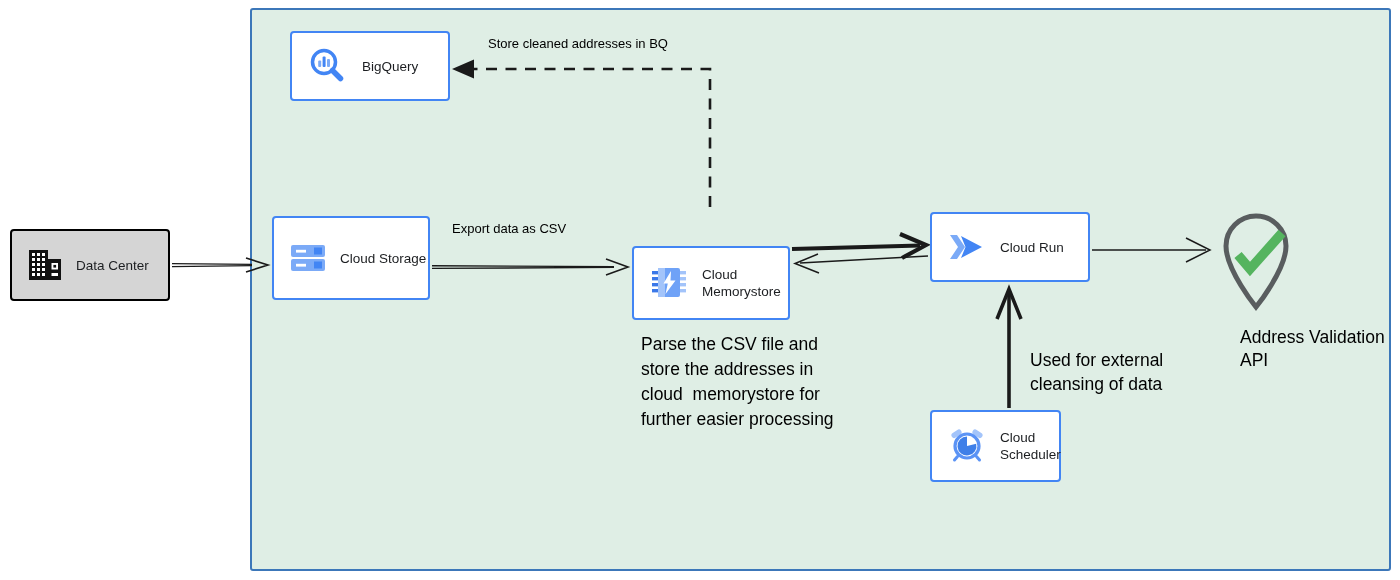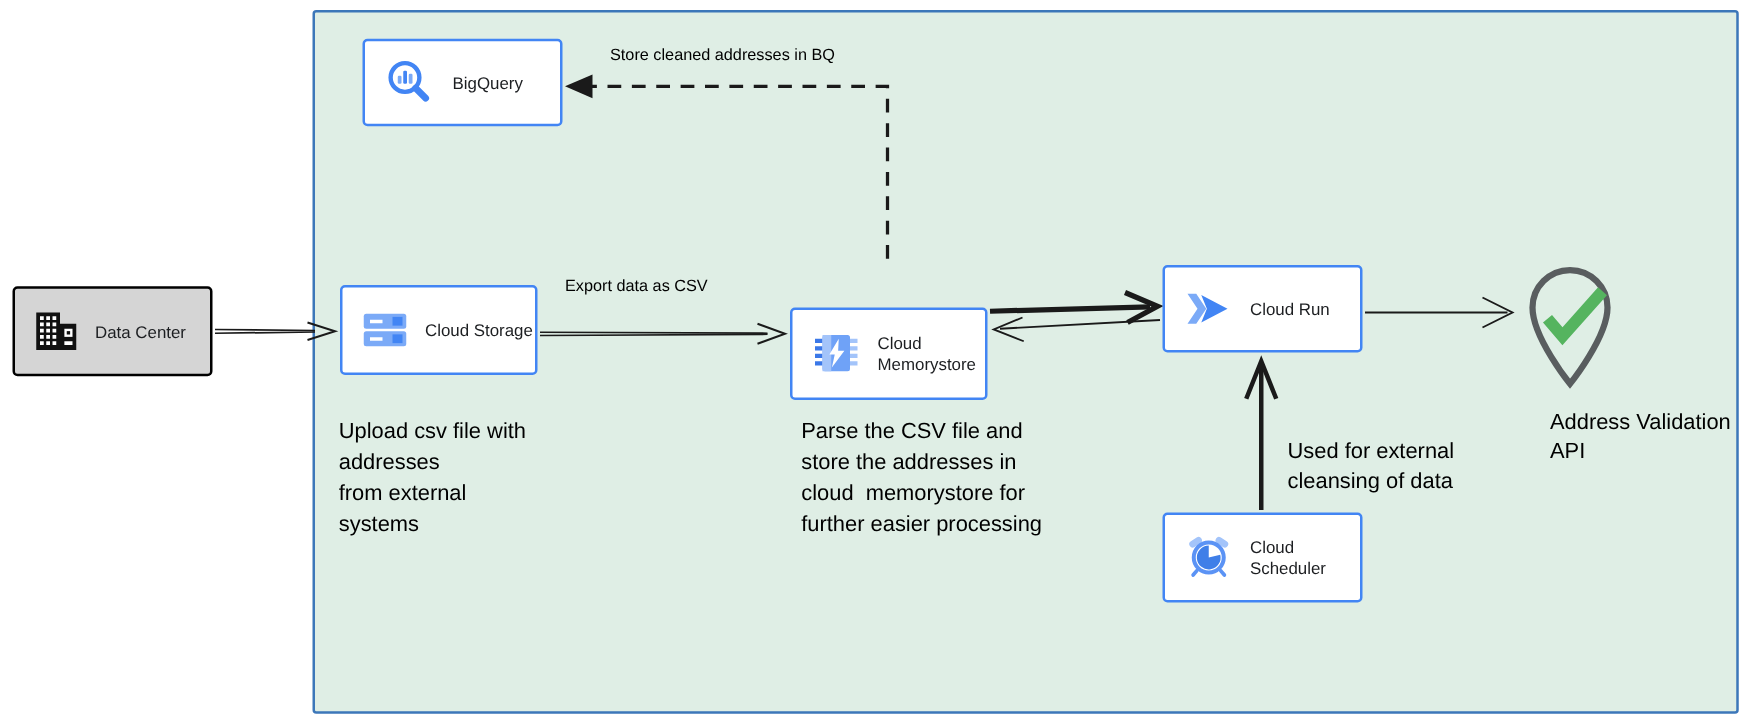--- a/index.html
+++ b/index.html
@@ -115,21 +115,21 @@
         <circle cx="16" cy="16" r="11.5" fill="#fff" stroke="#4285f4" stroke-width="3.5"></circle>
         <line x1="24.5" y1="24.5" x2="32.5" y2="32.5" stroke="#4285f4" stroke-width="5.5" stroke-linecap="round"></line>
         <rect x="10.2" y="14.5" width="3" height="6.5" rx="1" fill="#7baaf7"></rect>
         <rect x="14.6" y="10.5" width="3" height="10.5" rx="1" fill="#4285f4"></rect>
         <rect x="19" y="13" width="3" height="8" rx="1" fill="#7baaf7"></rect>
       </svg>
     </span>
     <span class="node-label">BigQuery</span>
   </div>
 
-  <div class="node" style="left:272px;top:228px;width:158px;height:72px;text-align:right;">
+  <div class="node" style="left:272px;top:216px;width:158px;height:84px;text-align:right;">
     <span class="icon">
       <svg width="36" height="30" viewBox="0 0 36 30">
         <rect x="1" y="2" width="34" height="12" rx="2" fill="#7baaf7"></rect>
         <rect x="1" y="16" width="34" height="12" rx="2" fill="#7baaf7"></rect>
         <rect x="24" y="4.5" width="8" height="7" fill="#4285f4"></rect>
         <rect x="24" y="18.5" width="8" height="7" fill="#4285f4"></rect>
         <rect x="6" y="6.8" width="10" height="2.8" fill="#fff"></rect>
         <rect x="6" y="20.8" width="10" height="2.8" fill="#fff"></rect>
       </svg>
     </span>
@@ -163,21 +163,21 @@
   <div class="node" style="left:930px;top:212px;width:160px;height:70px;">
     <span class="icon">
       <svg width="38" height="30" viewBox="0 0 38 30">
         <polygon points="2,3 9,3 17,15 9,27 2,27 10,15" fill="#7baaf7"></polygon>
         <polygon points="13,4 34,15 13,26 17.5,15" fill="#4285f4"></polygon>
       </svg>
     </span>
     <span class="node-label">Cloud Run</span>
   </div>
 
-  <div class="node" style="left:930px;top:410px;width:160px;height:72px;">
+  <div class="node" style="left:930px;top:410px;width:131px;height:72px;">
     <span class="icon">
       <svg width="38" height="36" viewBox="0 0 38 36">
         <rect x="3" y="3" width="11" height="5.5" rx="2.75" fill="#a3c4fa" transform="rotate(-33 8.5 5.75)"></rect>
         <rect x="24" y="3" width="11" height="5.5" rx="2.75" fill="#a3c4fa" transform="rotate(33 29.5 5.75)"></rect>
         <line x1="9.5" y1="28.5" x2="6.5" y2="32" stroke="#5b93f5" stroke-width="3" stroke-linecap="round"></line>
         <line x1="28.5" y1="28.5" x2="31.5" y2="32" stroke="#5b93f5" stroke-width="3" stroke-linecap="round"></line>
         <circle cx="19" cy="18" r="12" fill="#fff" stroke="#5b93f5" stroke-width="3.2"></circle>
         <path d="M19 18 L19 8.5 A9.5 9.5 0 1 0 28.2 15.7 Z" fill="#3f7fe8"></path>
       </svg>
     </span>
@@ -190,24 +190,20 @@
         <path d="M36,97 C36,97 6,60 6,36 A30,30 0 1,1 66,36 C66,60 36,97 36,97 Z" fill="none" stroke="#595d5f" stroke-width="5"></path>
         <polyline points="18,45 30,59 62,23" fill="none" stroke="#55b45f" stroke-width="9.5"></polyline>
       </svg>
     </span>
   </div>
   <div class="pin-label">Address Validation
 API</div>
 
   <div class="annotation arrow-label" style="left:488px;top:32px;">Store cleaned addresses in BQ</div>
   <div class="annotation arrow-label" style="left:452px;top:217px;">Export data as CSV</div>
-  <div class="annotation note" style="left:271px;top:332px;width:230px;">Upload csv file with
-addresses
-from external
-systems</div>
   <div class="annotation note" style="left:600px;top:332px;width:260px;margin-left:41px;">Parse the CSV file and
 store the addresses in
 cloud  memorystore for
 further easier processing</div>
   <div class="annotation note" style="left:1030px;top:348px;width:190px;line-height:24px;">Used for external
 cleansing of data</div>
 
 </div>
 
 </body></html>

